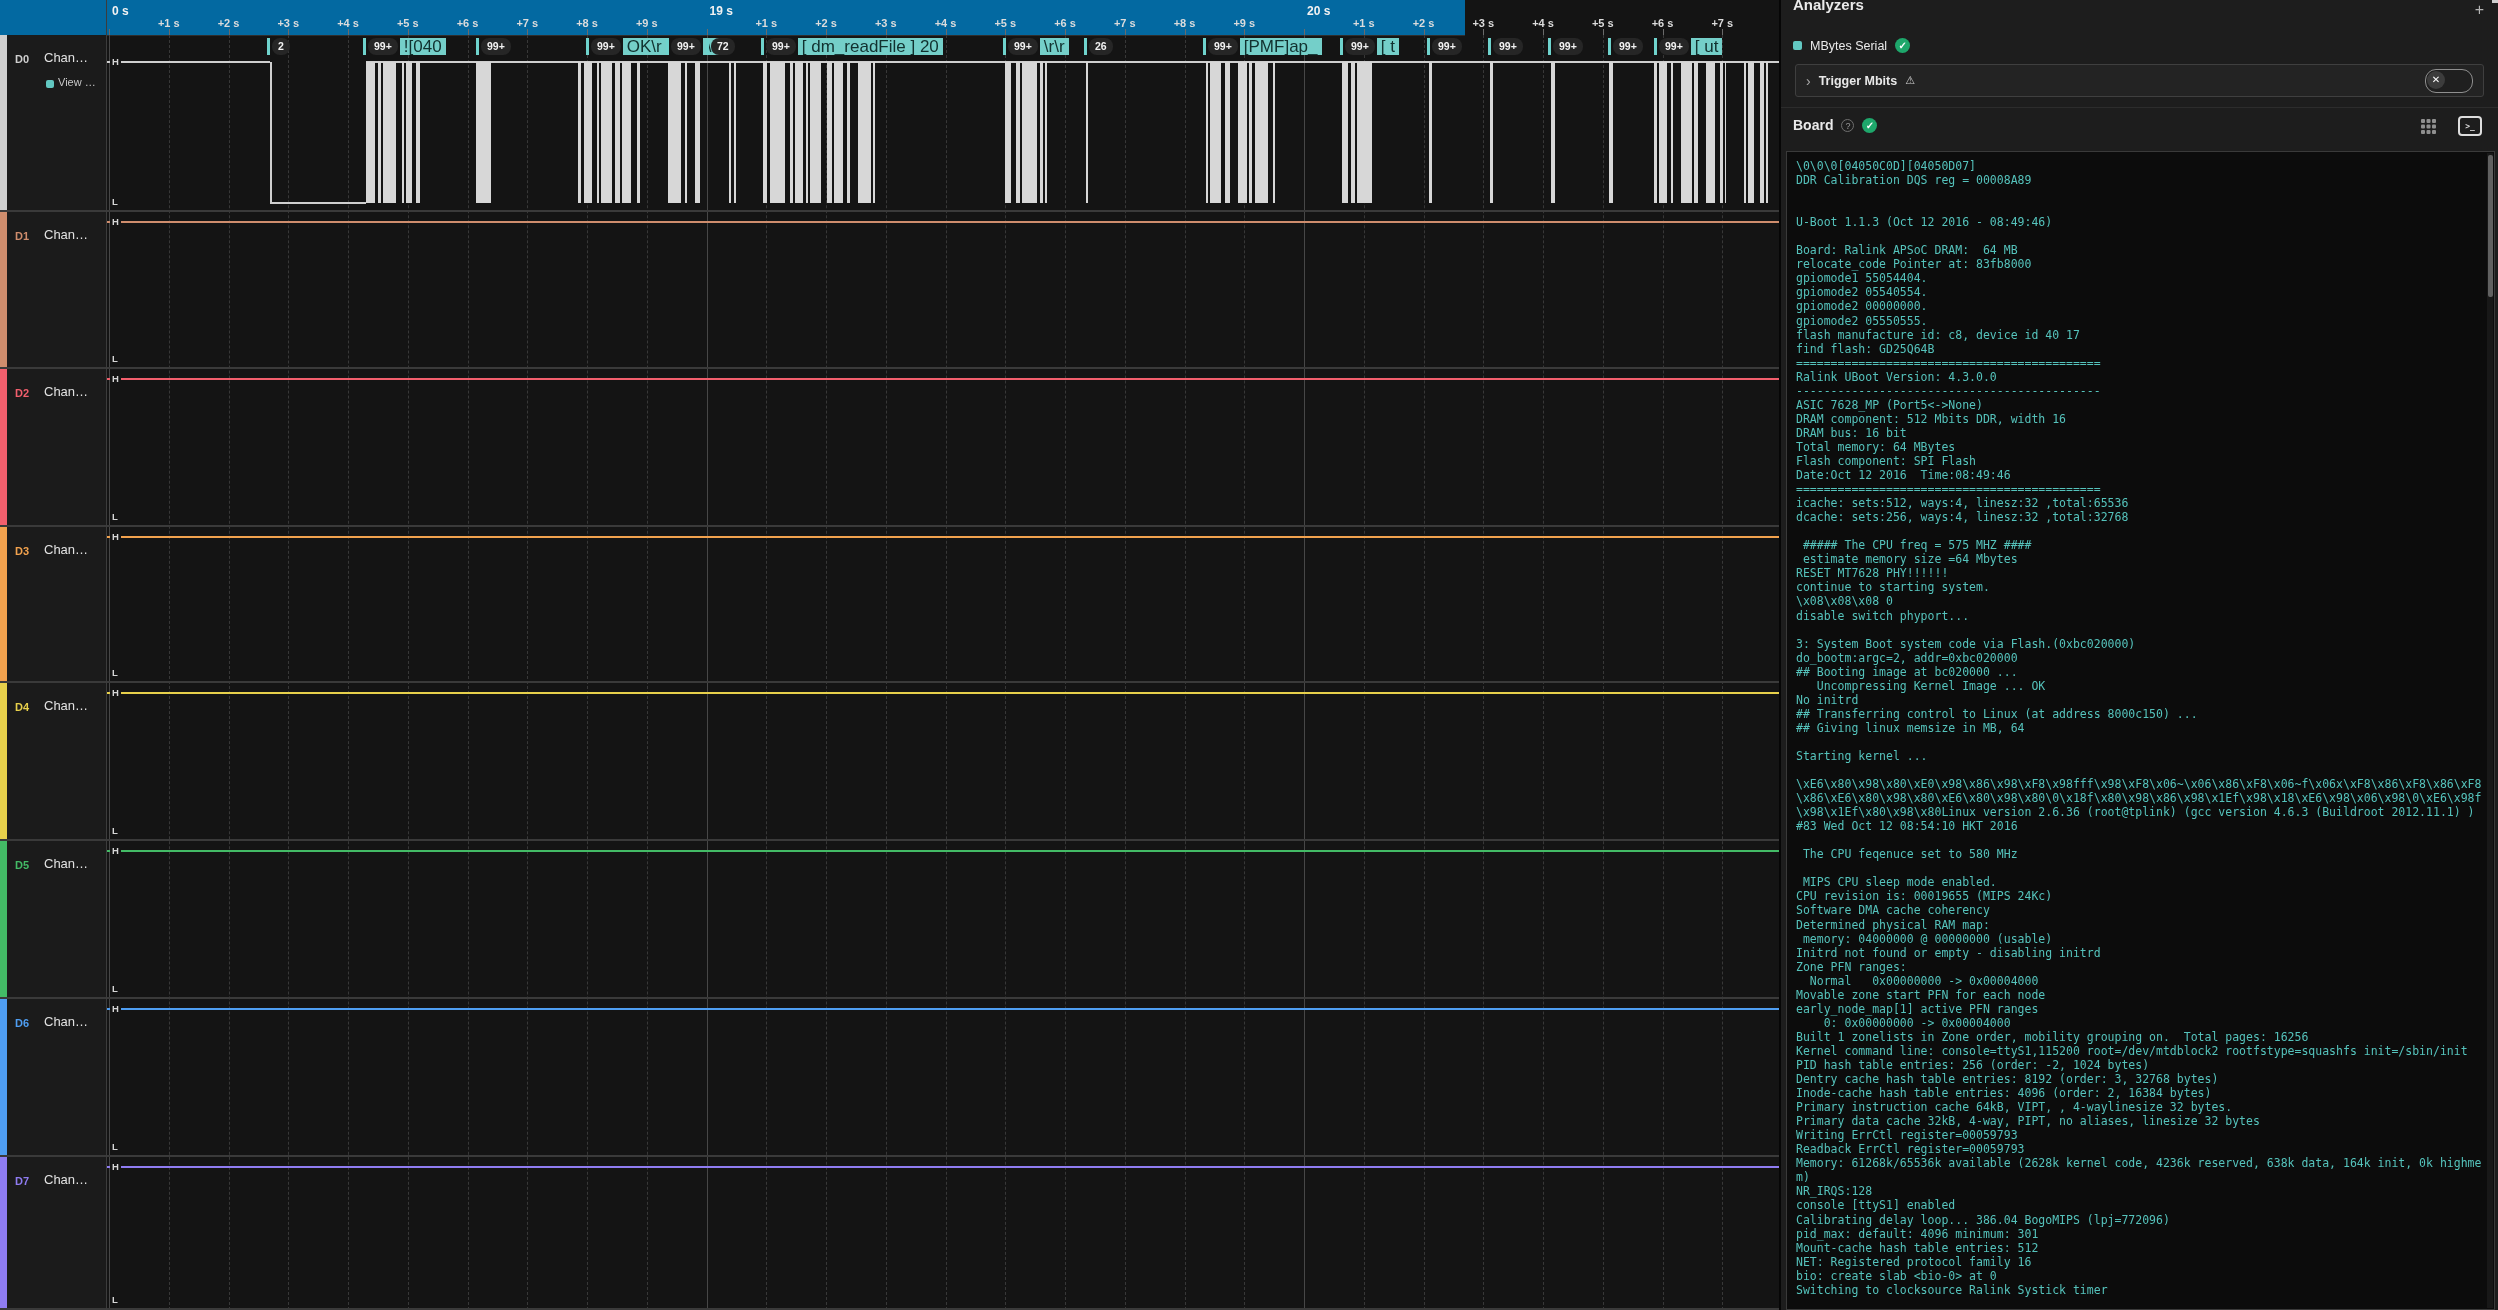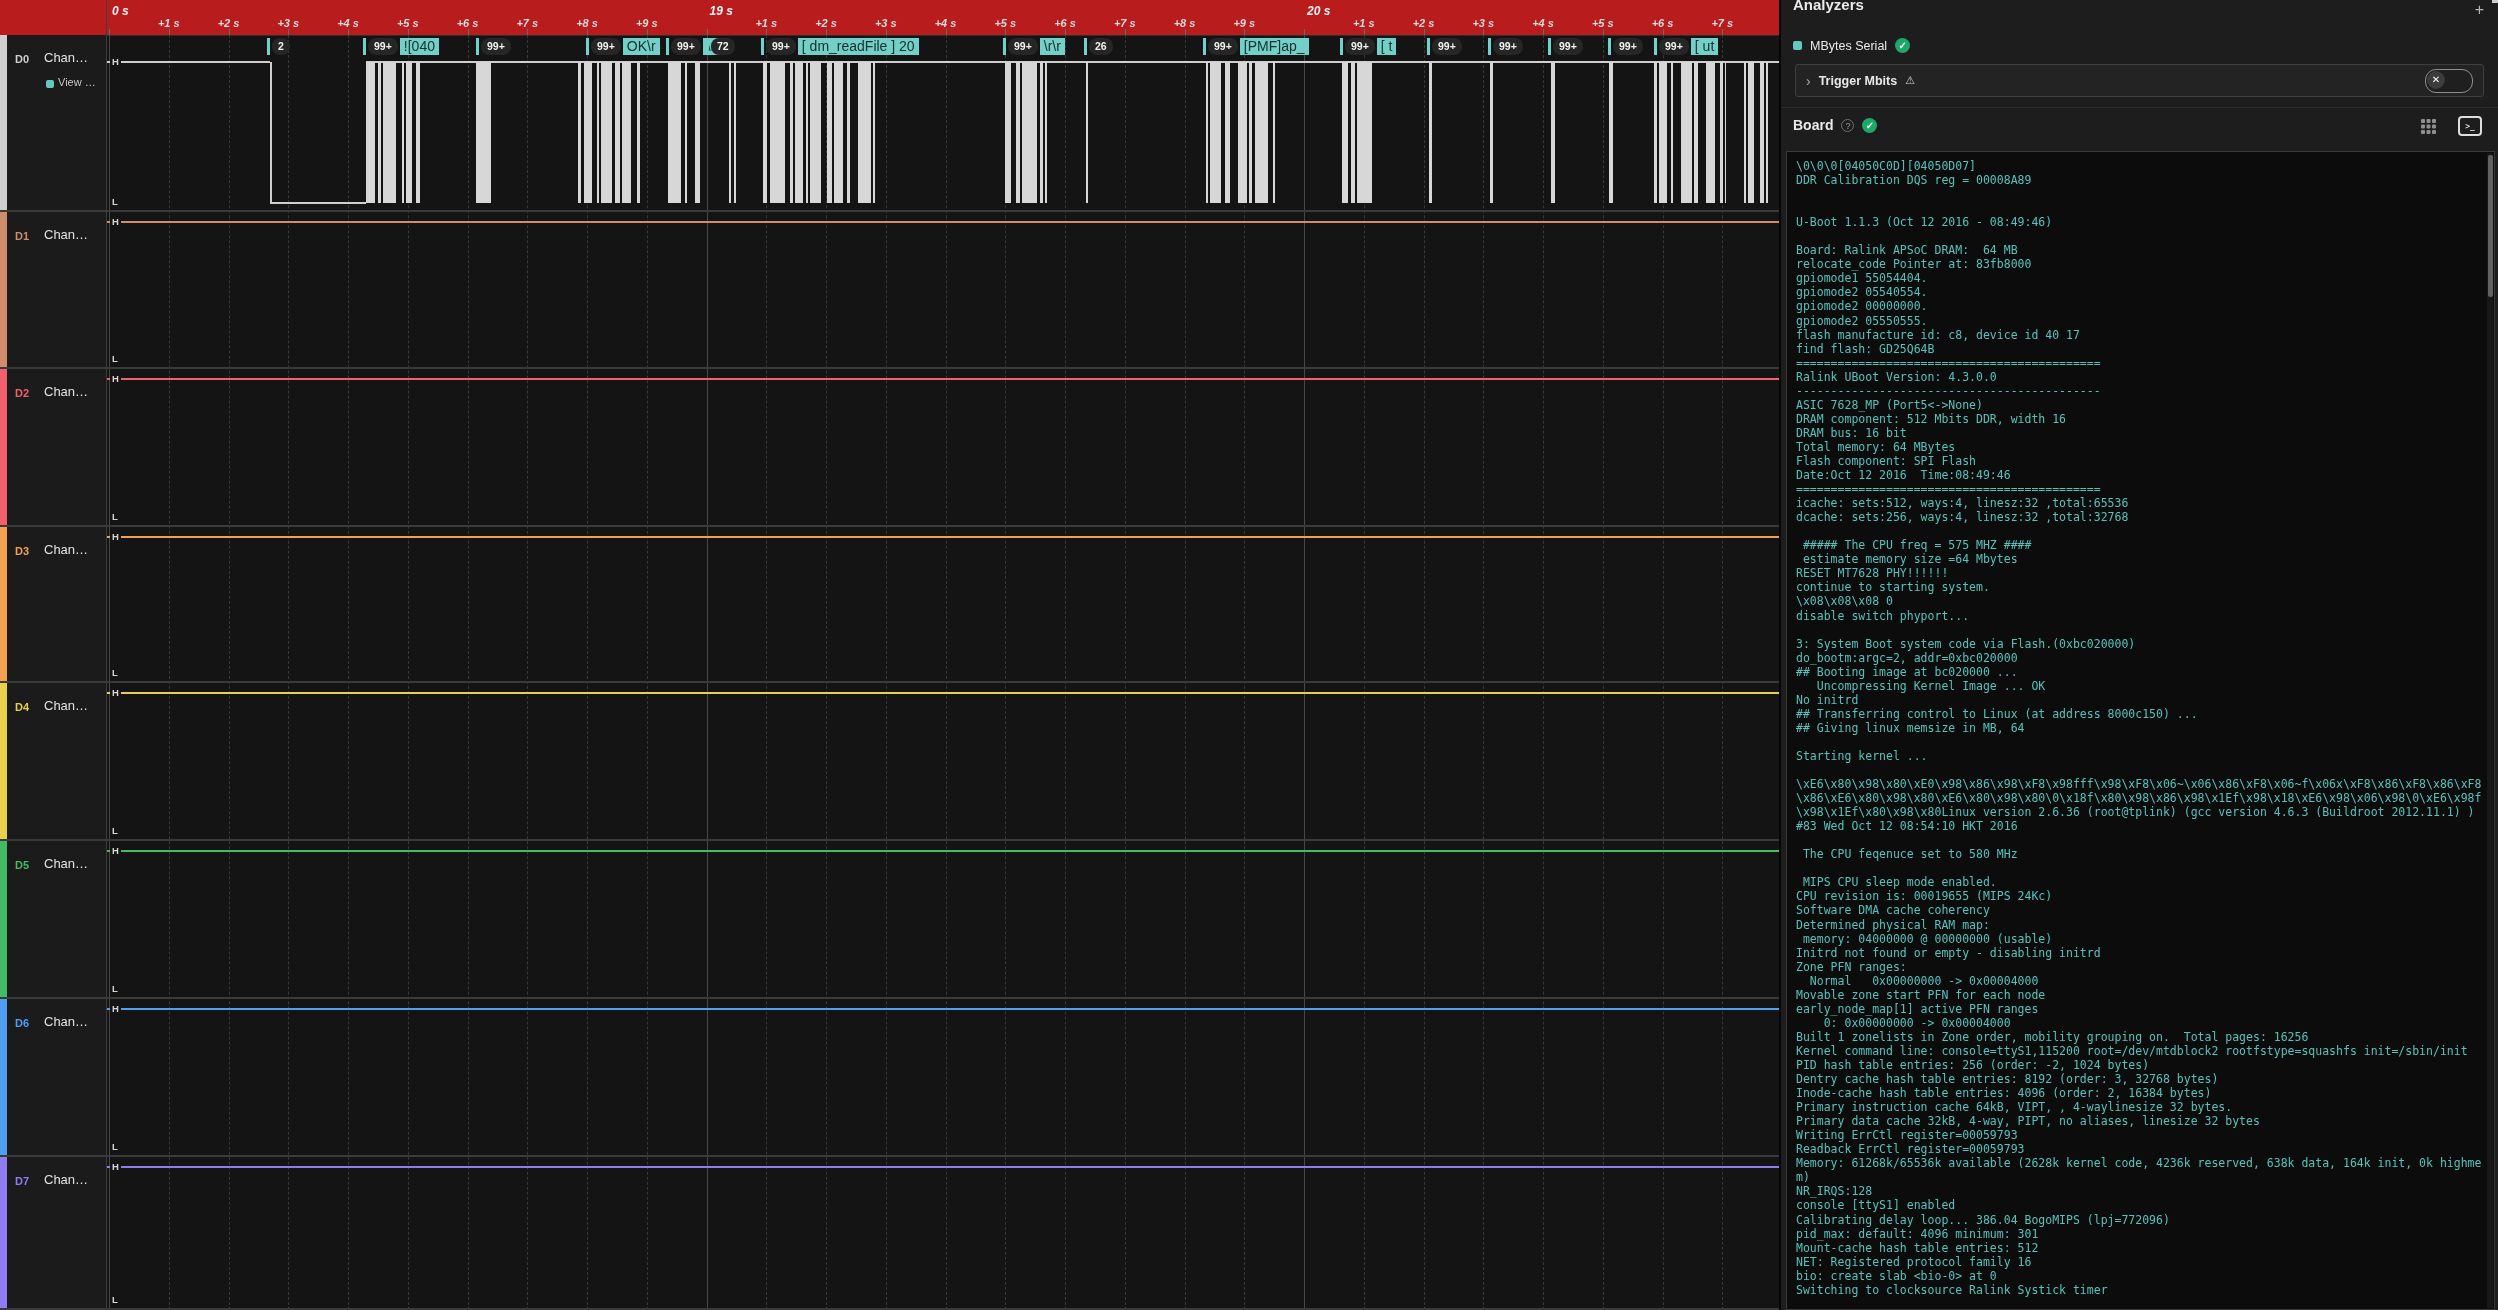--- a/index.html
+++ b/index.html
@@ -1,20 +1,20 @@
 <!DOCTYPE html>
 <html><head>
 <meta charset="utf-8">
 <style>
   html,body{margin:0;padding:0;background:#0a0a0a;}
   #app{position:relative;width:2498px;height:1310px;background:#141414;overflow:hidden;
        font-family:"Liberation Sans",sans-serif;-webkit-font-smoothing:antialiased;}
   
   #wave{position:absolute;left:0;top:0;width:1779px;height:1310px;background:#141414;}
-  #timeline{position:absolute;left:0;top:0;width:1779px;height:35px;background:#b91c1c;border-bottom:1px solid #2e2e2e;font-style:italic;}
+  #timeline{position:absolute;left:0;top:0;width:1465px;height:35px;background:#0369a1;border-bottom:1px solid #2e2e2e;}
   .tl-major{position:absolute;top:4px;font-size:12px;font-weight:bold;color:#f2f2f2;white-space:nowrap;}
   .tl-minor{position:absolute;top:17px;font-size:11px;font-weight:bold;color:#dcdcdc;white-space:nowrap;transform:translateX(-50%);}
   .tl-tick{position:absolute;top:29px;width:1px;height:6px;background:#6a6a6a;}
   .grid-d{position:absolute;top:35px;height:1275px;width:0;border-left:1px dashed #383838;}
   .grid-s{position:absolute;top:35px;height:1275px;width:1px;background:#474747;}
   #sidebar-bg{position:absolute;left:0;top:35px;width:106px;height:1275px;background:#1b1b1b;}
   #plot-sep{position:absolute;left:106px;top:0;width:1px;height:1310px;background:#3c3c3c;}
   .row-border{position:absolute;left:0;width:1779px;height:2px;background:#3a3a3a;}
   .ch-stripe{position:absolute;left:0;width:7px;}
   .ch-id{position:absolute;left:15px;font-size:11px;font-weight:bold;}
@@ -24,21 +24,21 @@
   .lvl{position:absolute;font-size:9.5px;font-weight:bold;color:#d6d6d6;background:#141414;padding:0 2px;z-index:5;}
   .hline{position:absolute;height:2px;z-index:2;}
   .lline{position:absolute;height:1.5px;z-index:2;}
   .vedge{position:absolute;width:1.5px;z-index:2;}
   .burst{position:absolute;background:#d7d7d7;z-index:3;}
   .ann{position:absolute;top:38px;height:17px;display:flex;align-items:center;z-index:8;}
   .ann-tick{width:3px;height:17px;background:#6fd3cd;flex:none;}
   .ann-num{margin-left:2px;height:17px;line-height:17px;background:#262626;border-radius:8px;
            padding:0 6px;font-size:10.5px;font-weight:bold;color:#f2f2f2;flex:none;}
   .ann-val{margin-left:2px;height:17px;line-height:17px;background:#74cfc9;color:#11312f;
-           padding:0 4px;font-size:14px;white-space:pre;flex:none;}
+           padding:0 4px;font-size:17px;white-space:pre;flex:none;}
   
   #panel{position:absolute;left:1779px;top:0;width:719px;height:1310px;background:#1d1d1d;border-left:2px solid #060606;box-sizing:border-box;}
   #panel-title{position:absolute;left:12px;top:-4px;font-size:15px;font-weight:bold;color:#eaeaea;}
   #add-btn{position:absolute;right:14px;top:1px;font-size:16px;color:#b4b4b4;cursor:pointer;}
   #corner-sliver{position:absolute;right:0;top:0;width:6px;height:3px;background:#cfcfcf;}
   #analyzer-row{position:absolute;left:12px;top:38px;display:flex;align-items:center;gap:8px;}
   #analyzer-row .sw{width:9px;height:9px;border-radius:2px;background:#62c8c2;}
   #analyzer-row .nm{font-size:12.5px;color:#eaeaea;}
   .okcheck{width:15px;height:15px;border-radius:50%;background:#1ea76b;color:#fff;font-size:10px;
            line-height:15px;text-align:center;font-weight:bold;}

